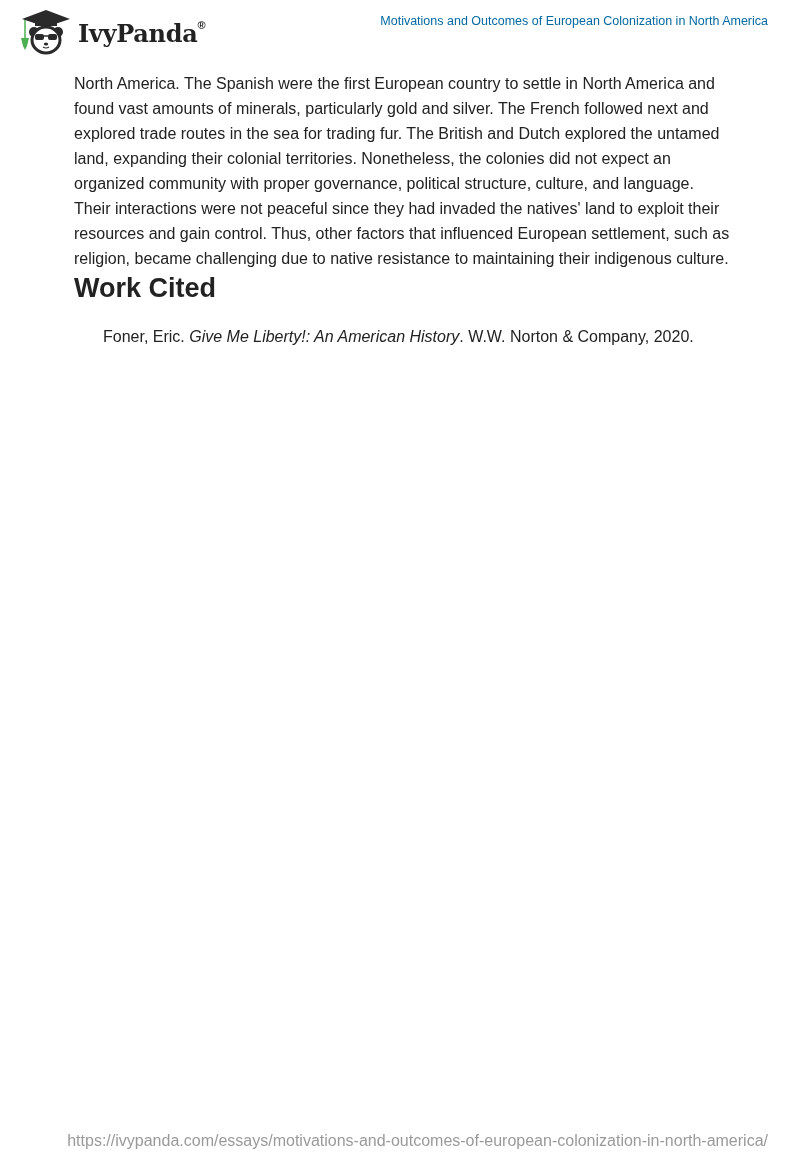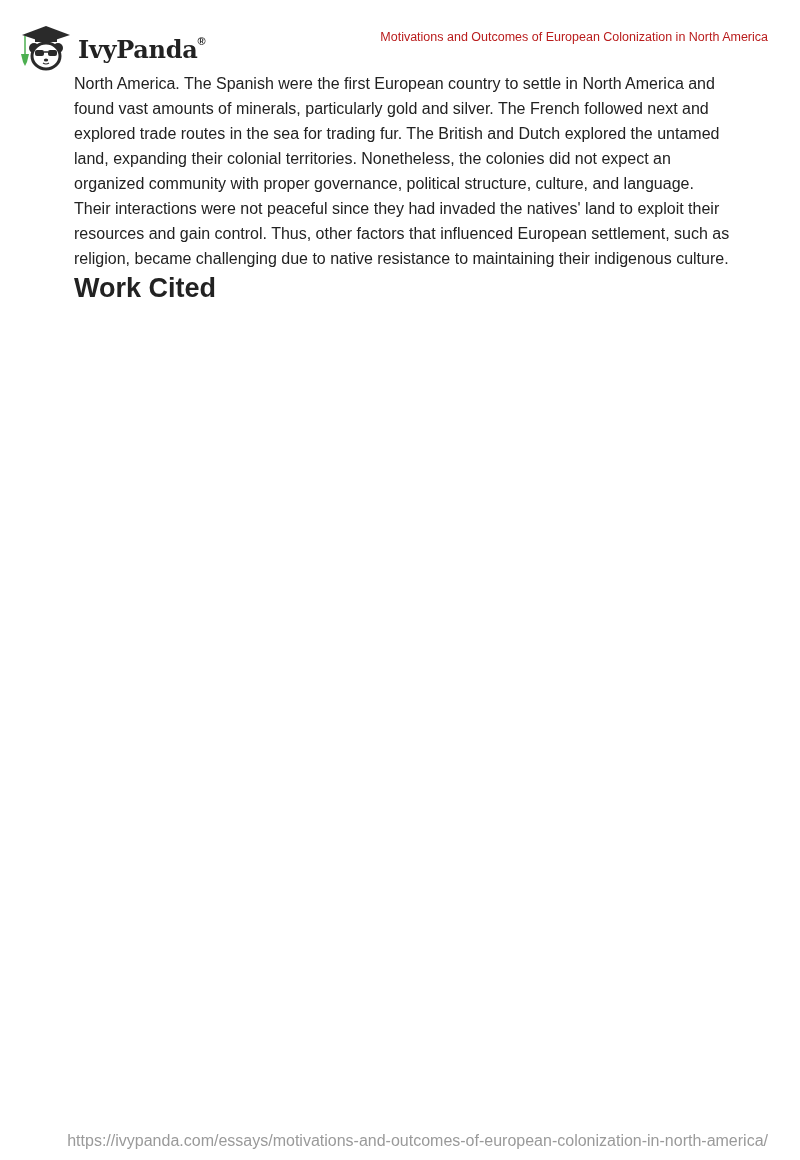--- a/index.html
+++ b/index.html
@@ -1,24 +1,24 @@
 <!DOCTYPE html>
 <html><head>
   <meta charset="utf-8">
   <style>
     * { margin: 0; padding: 0; box-sizing: border-box; }
     html, body { width: 800px; height: 1160px; background: #ffffff; overflow: hidden; }
     body { position: relative; font-family: "Liberation Sans", sans-serif; color: #222222; }
 
-    .header { position: absolute; top: 16px; left: 0; width: 800px; height: 64px; }
+    .header { position: absolute; top: 0; left: 0; width: 800px; height: 64px; }
     .logo { position: absolute; left: 16px; top: 8px; display: flex; align-items: center; }
     .logo-mark { width: 60px; height: 48px; }
     .logo-text { font-family: "DejaVu Serif", serif; font-weight: bold; font-size: 24px; color: #222; margin-left: 2px; letter-spacing: -0.3px; position: relative; top: 1px; }
     .logo-reg { font-family: "Liberation Sans", sans-serif; font-size: 11px; font-weight: bold; vertical-align: super; position: relative; top: -4px; }
-    .running-title { position: absolute; right: 32px; top: 14px; font-size: 12.5px; color: #b91c1c; }
+    .running-title { position: absolute; right: 32px; top: 14px; font-size: 12.5px; color: #0369a1; }
 
     .content { position: absolute; left: 74px; top: 71px; width: 660px; }
     .body-para { font-size: 16px; line-height: 25px; color: #222; }
     .section-heading { font-size: 27px; font-weight: bold; color: #222; line-height: 34px; }
     .citation { font-size: 16px; line-height: 25px; color: #222; margin-top: 19px; text-indent: 29px; }
     .citation em { font-style: italic; }
 
     .footer-url { position: absolute; right: 32px; top: 1132px; font-size: 16px; color: #9a9a9a; }
   </style>
 </head>
@@ -46,15 +46,16 @@
       <path d="M27,39 Q30,41 33,39" stroke="#2a2a2a" stroke-width="1.2" fill="none"></path>
     </svg>
     <span class="logo-text"><span>IvyPanda</span><span class="logo-reg">®</span></span>
   </div>
   <div class="running-title">Motivations and Outcomes of European Colonization in North America</div>
 </div>
 
 <main class="content">
   <p class="body-para">North America. The Spanish were the first European country to settle in North America and found vast amounts of minerals, particularly gold and silver. The French followed next and explored trade routes in the sea for trading fur. The British and Dutch explored the untamed land, expanding their colonial territories.  Nonetheless, the colonies did not expect an organized community with proper governance, political structure, culture, and language. Their interactions were not peaceful since they had invaded the natives' land to exploit their resources and gain control. Thus, other factors that influenced European settlement, such as religion, became challenging due to native resistance to maintaining their indigenous culture.</p>
   <h2 class="section-heading">Work Cited</h2>
+  <p class="citation"><span>Foner, Eric. </span><em>Give Me Liberty!: An American History</em><span>. W.W. Norton &amp; Company, 2020.</span></p>
 </main>
 
 <div class="footer-url">https://ivypanda.com/essays/motivations-and-outcomes-of-european-colonization-in-north-america/</div>
 
 </body></html>

